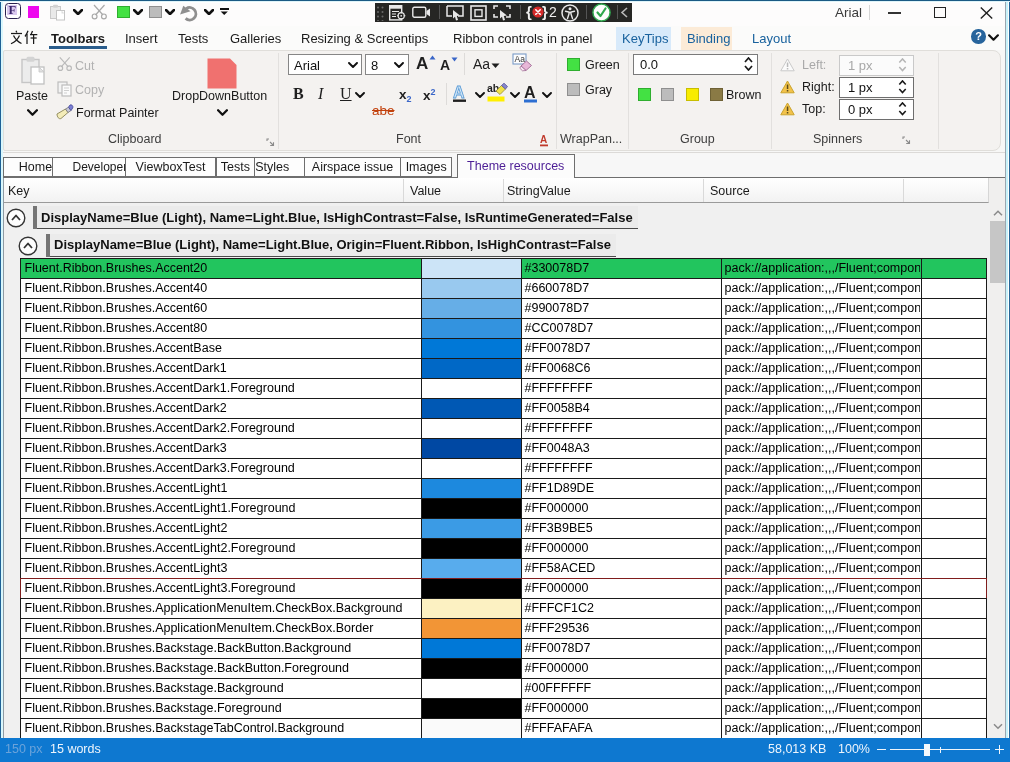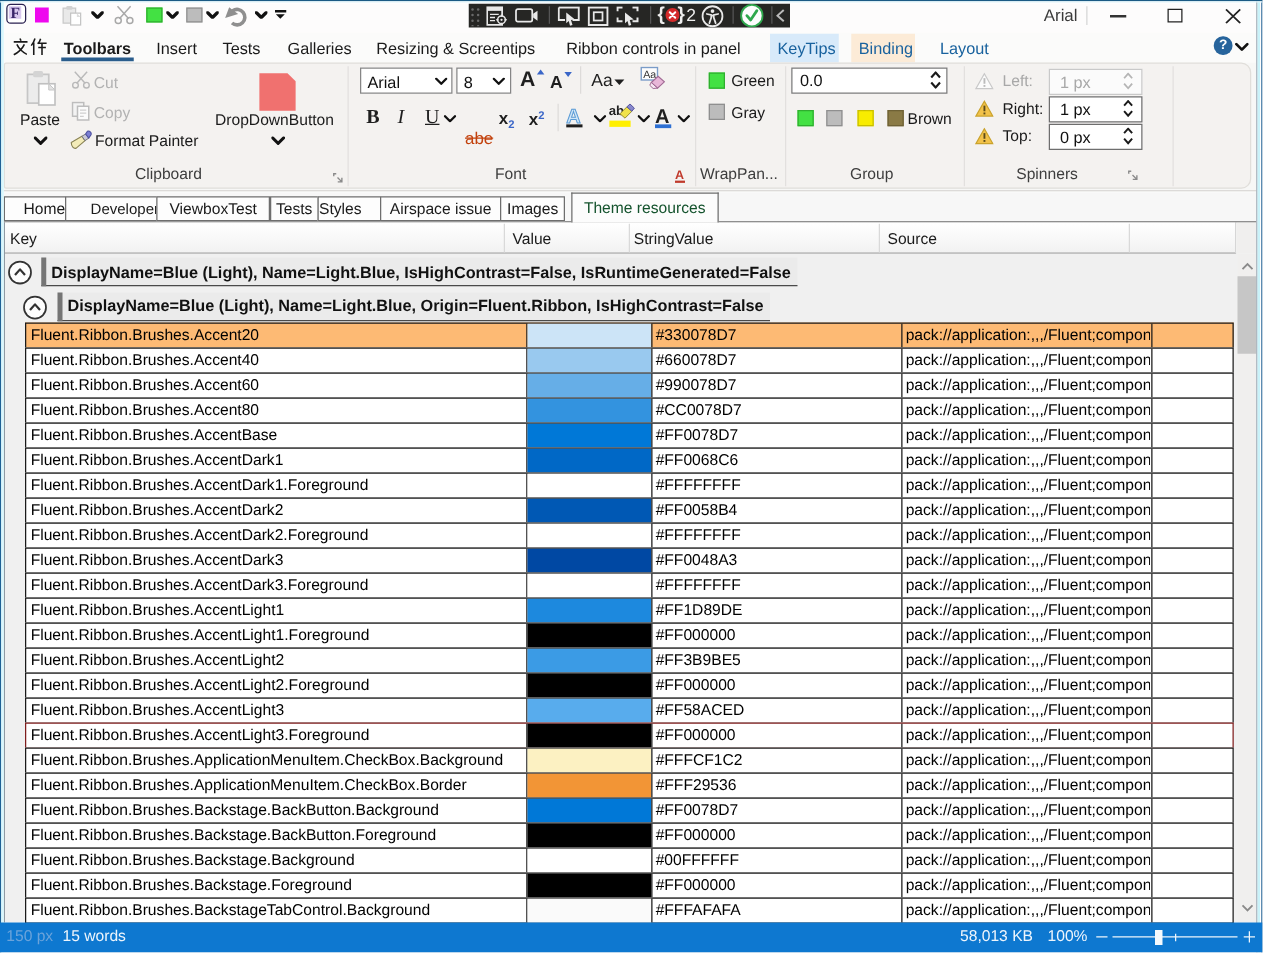--- a/index.html
+++ b/index.html
@@ -346,21 +346,21 @@
   </svg>
 <div class="abs" style="left:2.7px;top:153.5px;width:1002px;height:24.5px;background:#f7f7f7"></div>
 <div class="abs" style="left:2.7px;top:177px;width:1002px;height:1px;background:#6e6e6e"></div>
 <div class="abs" style="left:3.4px;top:157px;width:49.8px;height:20px;background:#fdfdfd;border:1px solid #6e6e6e;font-size:12.5px;color:#1a1a1a;text-align:right;line-height:19px">Home</div>
 <div class="abs" style="left:52.2px;top:157px;width:76px;height:20px;background:#fdfdfd;border:1px solid #6e6e6e;font-size:12px;color:#1a1a1a;text-align:right;line-height:19px">Developer</div>
 <div class="abs" style="left:124.6px;top:157px;width:91.9px;height:20px;background:#fdfdfd;border:1px solid #6e6e6e;font-size:12.5px;color:#1a1a1a;text-align:center;line-height:19px">ViewboxTest</div>
 <div class="abs" style="left:215.5px;top:157px;width:39.7px;height:20px;background:#fdfdfd;border:1px solid #6e6e6e;font-size:12.5px;color:#1a1a1a;text-align:center;line-height:19px">Tests</div>
 <div class="abs" style="left:254.2px;top:157px;width:50.4px;height:20px;background:#fdfdfd;border:1px solid #6e6e6e;font-size:12.5px;color:#1a1a1a;line-height:19px">Styles</div>
 <div class="abs" style="left:303.6px;top:157px;width:97.8px;height:20px;background:#fdfdfd;border:1px solid #6e6e6e;font-size:12.5px;color:#1a1a1a;text-align:center;line-height:19px">Airspace issue</div>
 <div class="abs" style="left:400.4px;top:157px;width:51.5px;height:20px;background:#fdfdfd;border:1px solid #6e6e6e;font-size:12.5px;color:#1a1a1a;text-align:center;line-height:19px">Images</div>
-<div class="abs" style="left:456.5px;top:154px;width:118.5px;height:24px;background:#fcfcfc;border:1px solid #6e6e6e;border-bottom:none;font-size:12.5px;color:#14532d;text-align:center;line-height:22px;z-index:3">Theme resources</div>
+<div class="abs" style="left:456.5px;top:154px;width:118.5px;height:24px;background:#fcfcfc;border:1px solid #6e6e6e;border-bottom:none;font-size:12.5px;color:#4c1d95;text-align:center;line-height:22px;z-index:3">Theme resources</div>
 <div class="abs" style="left:3.7px;top:178px;width:985.5px;height:25px;background:linear-gradient(#ffffff,#f2f2f2);border-bottom:1px solid #9a9a9a;border-right:1px solid #d6d6d6"></div>
 <div class="abs" style="left:403px;top:179px;width:1px;height:23px;background:#d9d9d9"></div>
 <div class="abs" style="left:503px;top:179px;width:1px;height:23px;background:#d9d9d9"></div>
 <div class="abs" style="left:703px;top:179px;width:1px;height:23px;background:#d9d9d9"></div>
 <div class="abs" style="left:903px;top:179px;width:1px;height:23px;background:#d9d9d9"></div>
 <div class="abs" style="left:8px;top:184px;font-size:12.5px;color:#1a1a1a">Key</div>
 <div class="abs" style="left:410px;top:184px;font-size:12.5px;color:#1a1a1a">Value</div>
 <div class="abs" style="left:507px;top:184px;font-size:12.5px;color:#1a1a1a">StringValue</div>
 <div class="abs" style="left:710px;top:184px;font-size:12.5px;color:#1a1a1a">Source</div>
 <div class="abs" style="left:989.3px;top:178px;width:15.7px;height:25px;background:#f0efee"></div>
@@ -375,21 +375,21 @@
 <div style="padding:3.5px 5px 0 8px;font-size:13px;font-weight:bold;color:#111">DisplayName=Blue (Light), Name=Light.Blue, IsHighContrast=False, IsRuntimeGenerated=False</div>
   </div>
 <svg class="abs" style="left:17.5px;top:235.5px" width="20" height="20" viewBox="0 0 20 20">
     <circle cx="10" cy="10" r="8.8" fill="#fdfdfd" stroke="#333" stroke-width="1.4"></circle>
     <path d="M6 12 L10 7.5 L14 12" fill="none" stroke="#333" stroke-width="1.8" stroke-linejoin="round"></path>
   </svg>
 <div class="abs" style="left:46px;top:233.5px;height:23px;background:#ebebeb;border-bottom:1.5px solid #4a4a4a;white-space:nowrap">
 <div class="abs" style="left:0;top:0;width:3.5px;height:23px;background:#757575"></div>
 <div style="padding:3.5px 5px 0 8px;font-size:13px;font-weight:bold;color:#111">DisplayName=Blue (Light), Name=Light.Blue, Origin=Fluent.Ribbon, IsHighContrast=False</div>
   </div>
-<div class="abs" style="left:20px;top:257.5px;width:967px;height:21px;background:#fdba74;border:1px solid #1a1a1a">
+<div class="abs" style="left:20px;top:257.5px;width:967px;height:21px;background:#22c55e;border:1px solid #1a1a1a">
     <div class="abs" style="left:3.5px;top:2.5px;font-size:12.5px;color:#000;white-space:nowrap">Fluent.Ribbon.Brushes.Accent20</div>
     <div class="abs" style="left:399.5px;top:0;width:1px;height:19px;background:#1a1a1a"></div>
     <div class="abs" style="left:400.5px;top:0;width:99px;height:19px;background:#cce4f7"></div>
     <div class="abs" style="left:499.5px;top:0;width:1px;height:19px;background:#1a1a1a"></div>
     <div class="abs" style="left:503.5px;top:2.5px;font-size:12.5px;color:#000">#330078D7</div>
     <div class="abs" style="left:699.5px;top:0;width:1px;height:19px;background:#1a1a1a"></div>
     <div class="abs" style="left:703.5px;top:2.5px;font-size:12.5px;color:#000;width:195px;overflow:hidden;white-space:nowrap">pack://application:,,,/Fluent;component/Themes/Themes/Light.Blue.xaml</div>
     <div class="abs" style="left:899.5px;top:0;width:1px;height:19px;background:#1a1a1a"></div>
   </div>
 <div class="abs" style="left:20px;top:277.5px;width:967px;height:21px;background:#fff;border:1px solid #1a1a1a">

